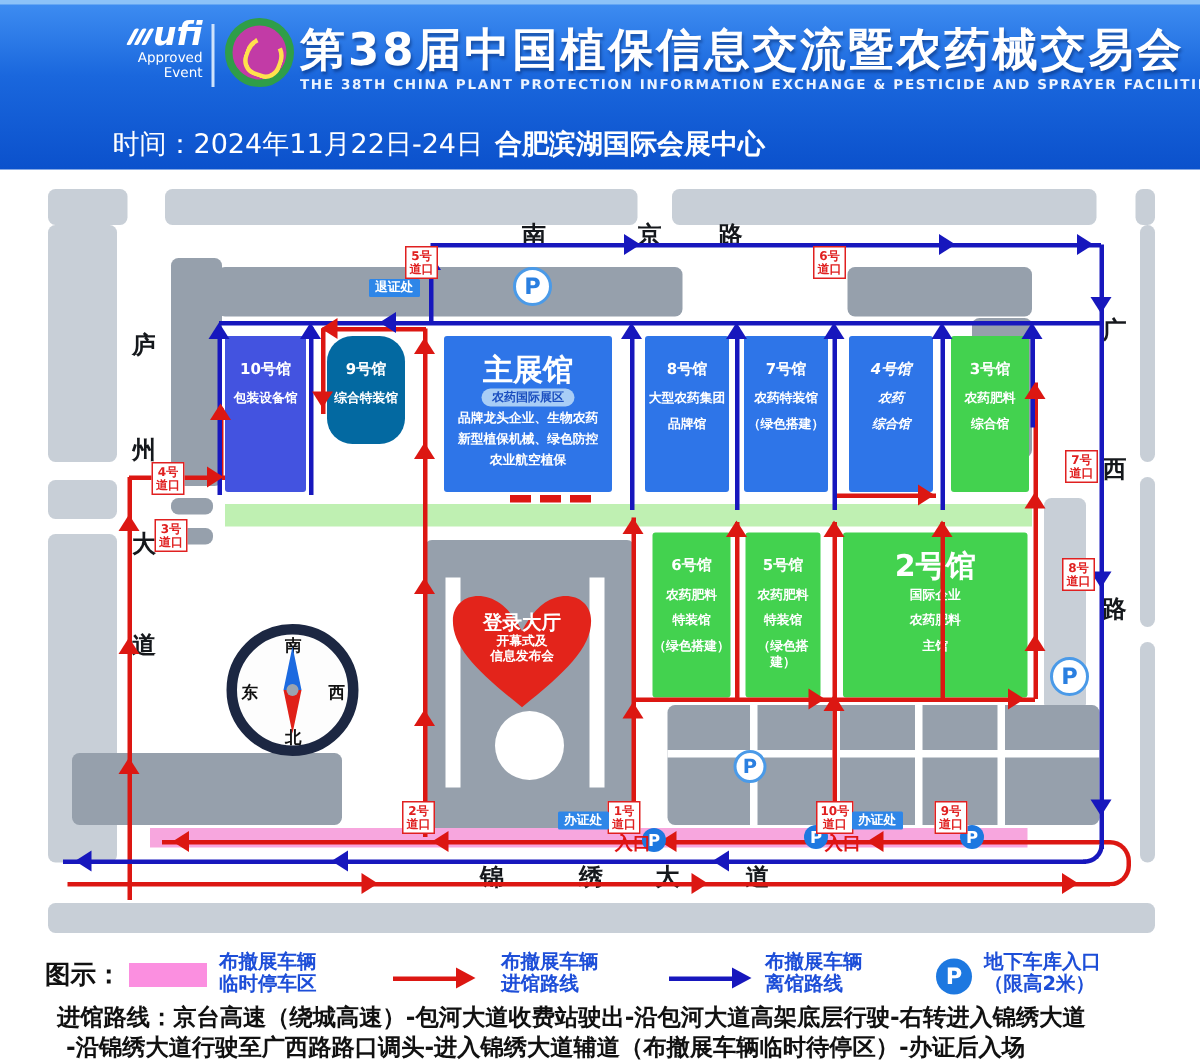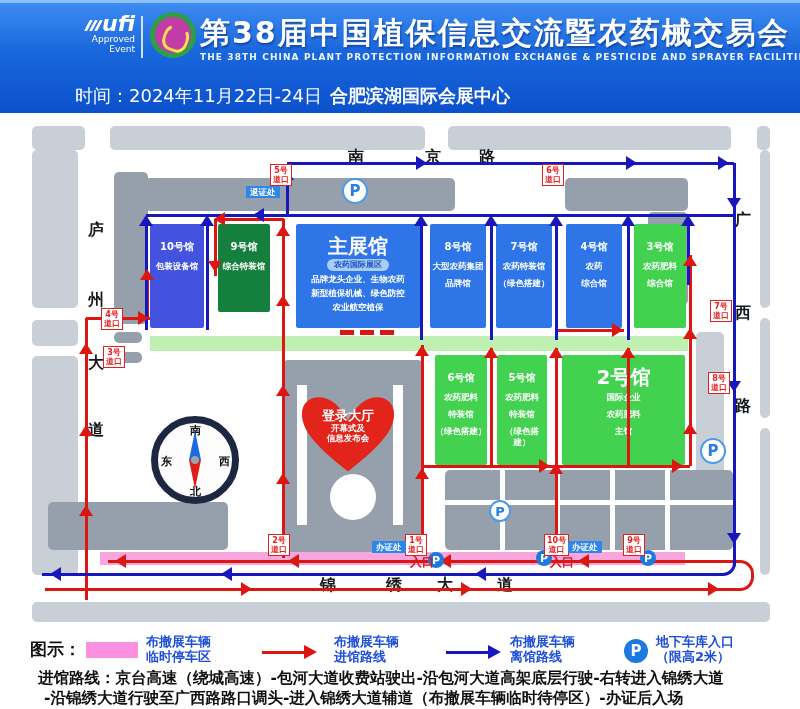--- a/index.html
+++ b/index.html
@@ -158,42 +158,42 @@
       <div class="roadchar" style="left: 735px; top: 303px;">西</div>
       <div class="roadchar" style="left: 735px; top: 396px;">路</div>
       <div class="roadchar" style="left: 320px; top: 575px;">锦</div>
       <div class="roadchar" style="left: 386px; top: 575px;">绣</div>
       <div class="roadchar" style="left: 437px; top: 575px;">大</div>
       <div class="roadchar" style="left: 497px; top: 575px;">道</div>
       <div class="hall" style="left: 150px; top: 224px; width: 54px; height: 104px; background: rgb(67, 83, 224); z-index: 8;">
         <div class="hname">10号馆</div>
         <div class="hsub">包装设备馆</div>
       </div>
-      <div class="hall" style="left: 218px; top: 224px; width: 52px; height: 88px; background: #15803d; z-index: 8;">
+      <div class="hall" style="left: 218px; top: 224px; width: 52px; height: 72px; background: #0369a1; z-index: 8; border-radius: 17px;">
         <div class="hname">9号馆</div>
         <div class="hsub">综合特装馆</div>
       </div>
-      <div class="hall big" style="left: 296px; top: 224px; width: 124px; height: 104px; background: rgb(46, 117, 232); z-index: 8;">
+      <div class="hall big" style="left: 296px; top: 224px; width: 112px; height: 104px; background: rgb(46, 117, 232); z-index: 8;">
         <div class="hname">主展馆</div>
         <div class="hbadge">农药国际展区</div>
         <div class="hsub" style="margin-top: 3px;">品牌龙头企业、生物农药</div>
         <div class="hsub" style="margin-top: 3px;">新型植保机械、绿色防控</div>
         <div class="hsub" style="margin-top: 3px;">农业航空植保</div>
       </div>
       <div class="hall" style="left: 430px; top: 224px; width: 56px; height: 104px; background: rgb(46, 117, 232); z-index: 8;">
         <div class="hname">8号馆</div>
         <div class="hsub">大型农药集团</div>
         <div class="hsub">品牌馆</div>
       </div>
       <div class="hall" style="left: 496px; top: 224px; width: 56px; height: 104px; background: rgb(46, 117, 232); z-index: 8;">
         <div class="hname">7号馆</div>
         <div class="hsub">农药特装馆</div>
         <div class="hsub">（绿色搭建）</div>
       </div>
-      <div class="hall" style="left: 566px; top: 224px; width: 56px; height: 104px; background: rgb(46, 117, 232); z-index: 8;">
+      <div class="hall" style="left: 566px; top: 224px; width: 56px; height: 104px; background: rgb(46, 117, 232); z-index: 8; font-style: italic;">
         <div class="hname">4号馆</div>
         <div class="hsub">农药</div>
         <div class="hsub">综合馆</div>
       </div>
       <div class="hall" style="left: 634px; top: 224px; width: 52px; height: 104px; background: rgb(67, 210, 79); z-index: 8;">
         <div class="hname">3号馆</div>
         <div class="hsub">农药肥料</div>
         <div class="hsub">综合馆</div>
       </div>
       <div class="hall" style="left: 435px; top: 355px; width: 52px; height: 110px; background: rgb(67, 210, 79); z-index: 8;">

